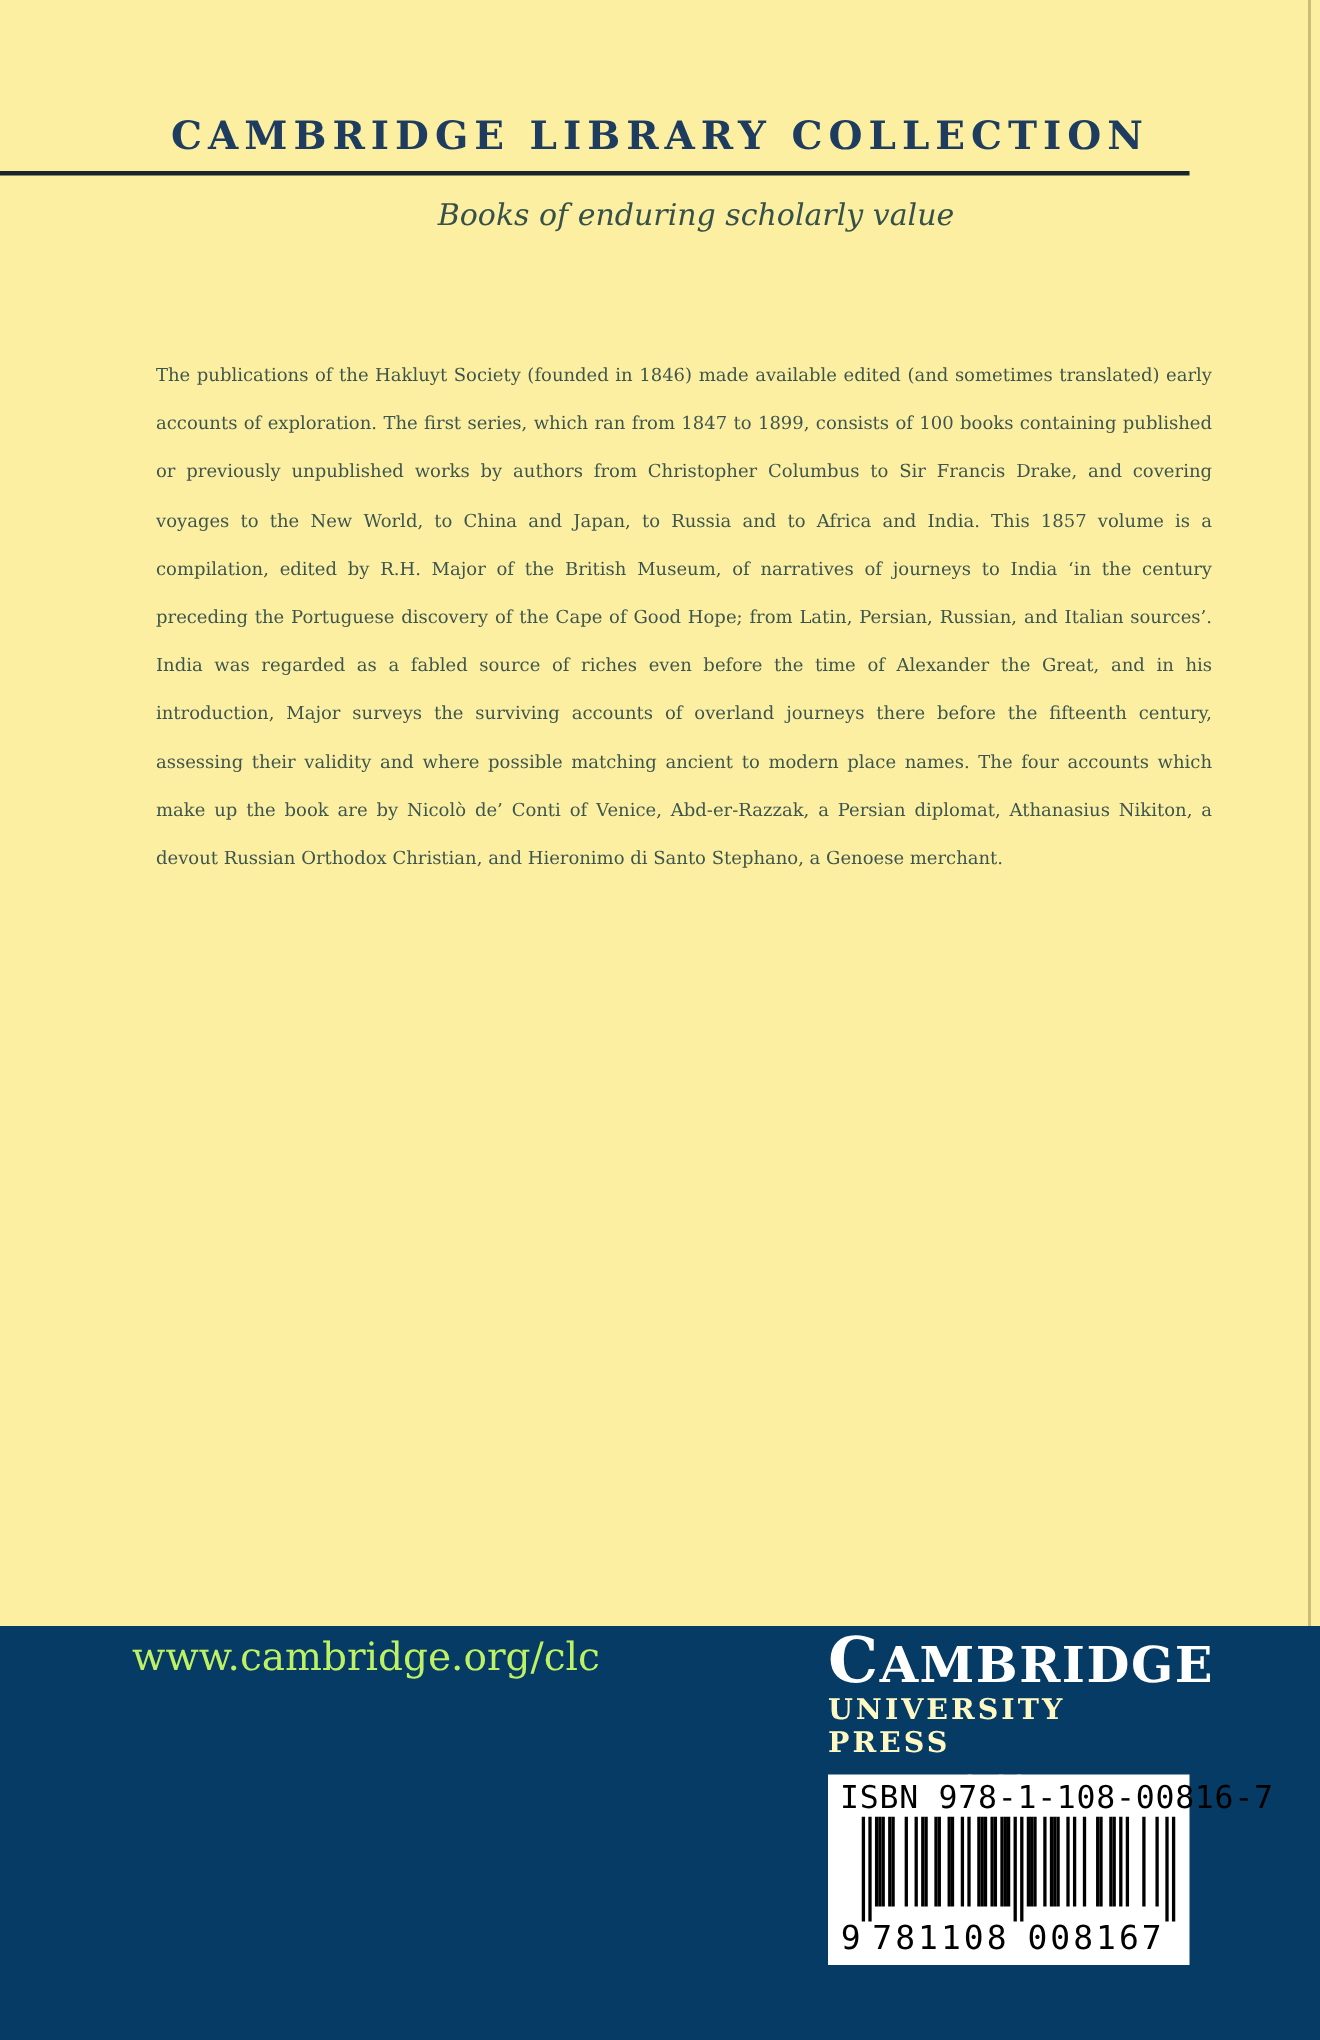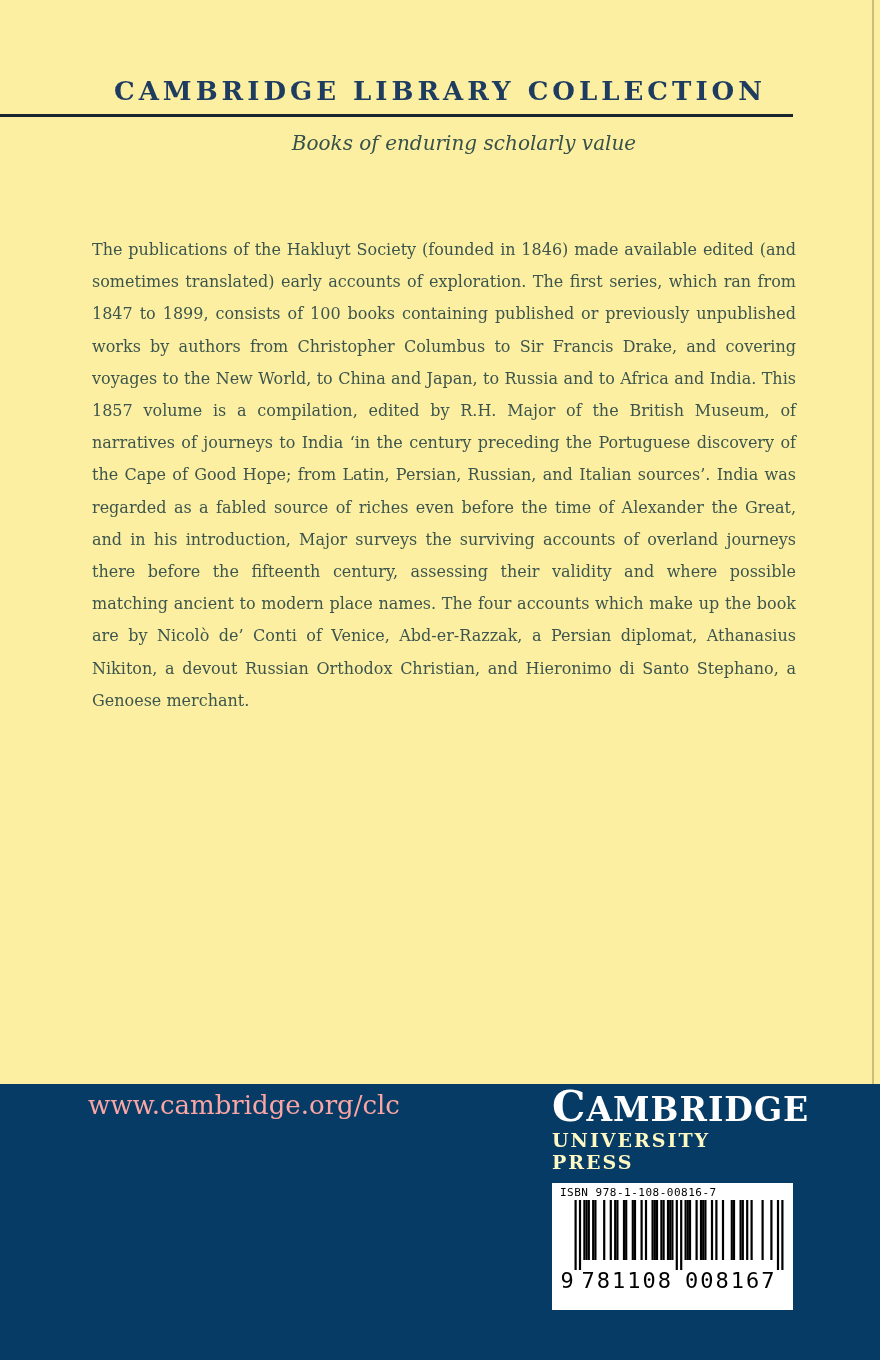--- a/index.html
+++ b/index.html
@@ -37,39 +37,39 @@
     text-align:center;
     font-family:"DejaVu Serif", serif;
     font-style:italic;
     font-size:20px;
     color:#36514a;
     padding-left:24px;
   }
   
   .blurb{
     position:absolute;
-    left:92px;top:234px;width:704px;
-    font-family:"DejaVu Serif", serif;
-    font-size:16px;
+    left:104px;top:234px;width:704px;
+    font-family:"DejaVu Serif", serif;
+    font-size:12px;
     line-height:32.2px;
     text-align:justify;
     color:#3d564d;
   }
   
   .footer-band{
     position:absolute;
     left:0;top:1084px;width:880px;height:276px;
     background:#053b64;
   }
   .clc-url{
     position:absolute;
     left:88px;top:6px;
     font-family:"DejaVu Serif", serif;
     font-size:26px;
-    color:#fca5a5;
+    color:#bef264;
   }
   .publisher{
     position:absolute;
     left:552px;top:4px;width:245px;
     color:#ffffff;
   }
   .publisher-wordmark{
     font-family:"DejaVu Serif", serif;
     font-weight:bold;
     font-size:33px;
@@ -98,21 +98,21 @@
   
   .barcode-panel{
     position:absolute;
     left:552px;top:99px;width:241px;height:127px;
     background:#ffffff;
     box-sizing:border-box;
     padding:3px 8px 0 8px;
   }
   .isbn-label{
     font-family:"DejaVu Sans Mono", monospace;
-    font-size:11px;
+    font-size:21px;
     letter-spacing:0.5px;
     color:#000000;
     white-space:nowrap;
   }
   .barcode-svg-wrap{
     margin-top:1px;
     width:225px;height:100px;
   }
 </style>
 </head>

